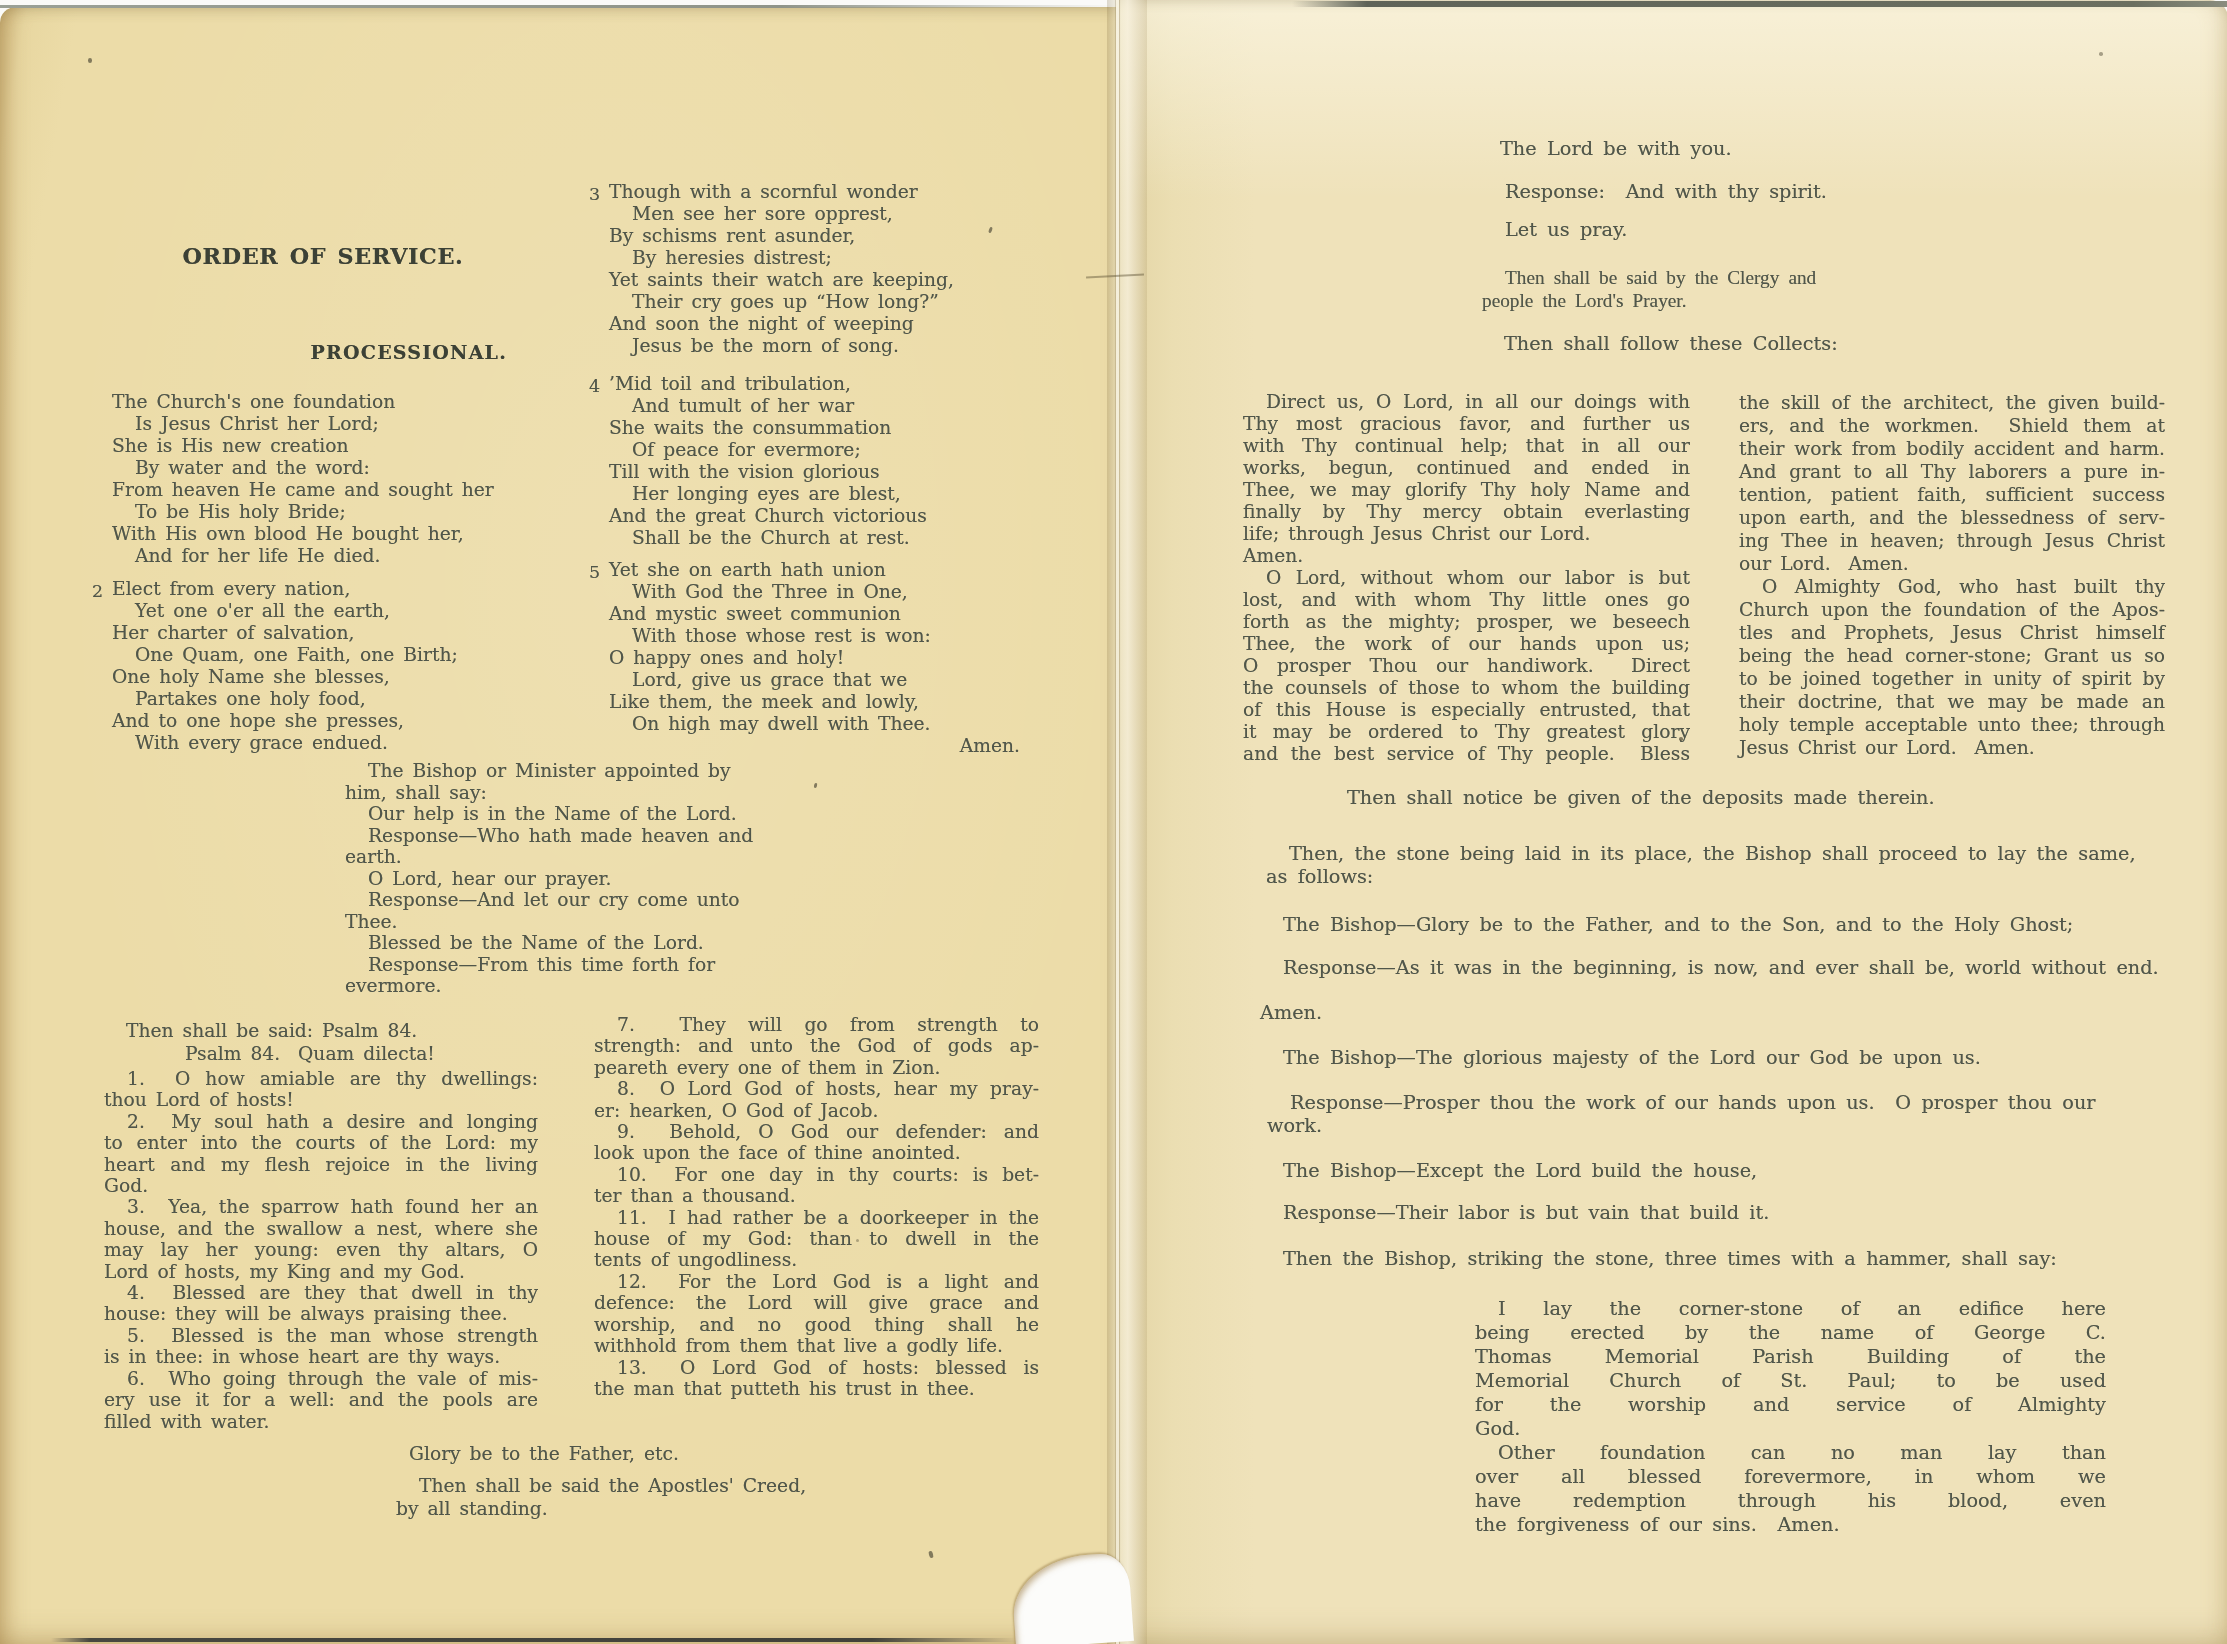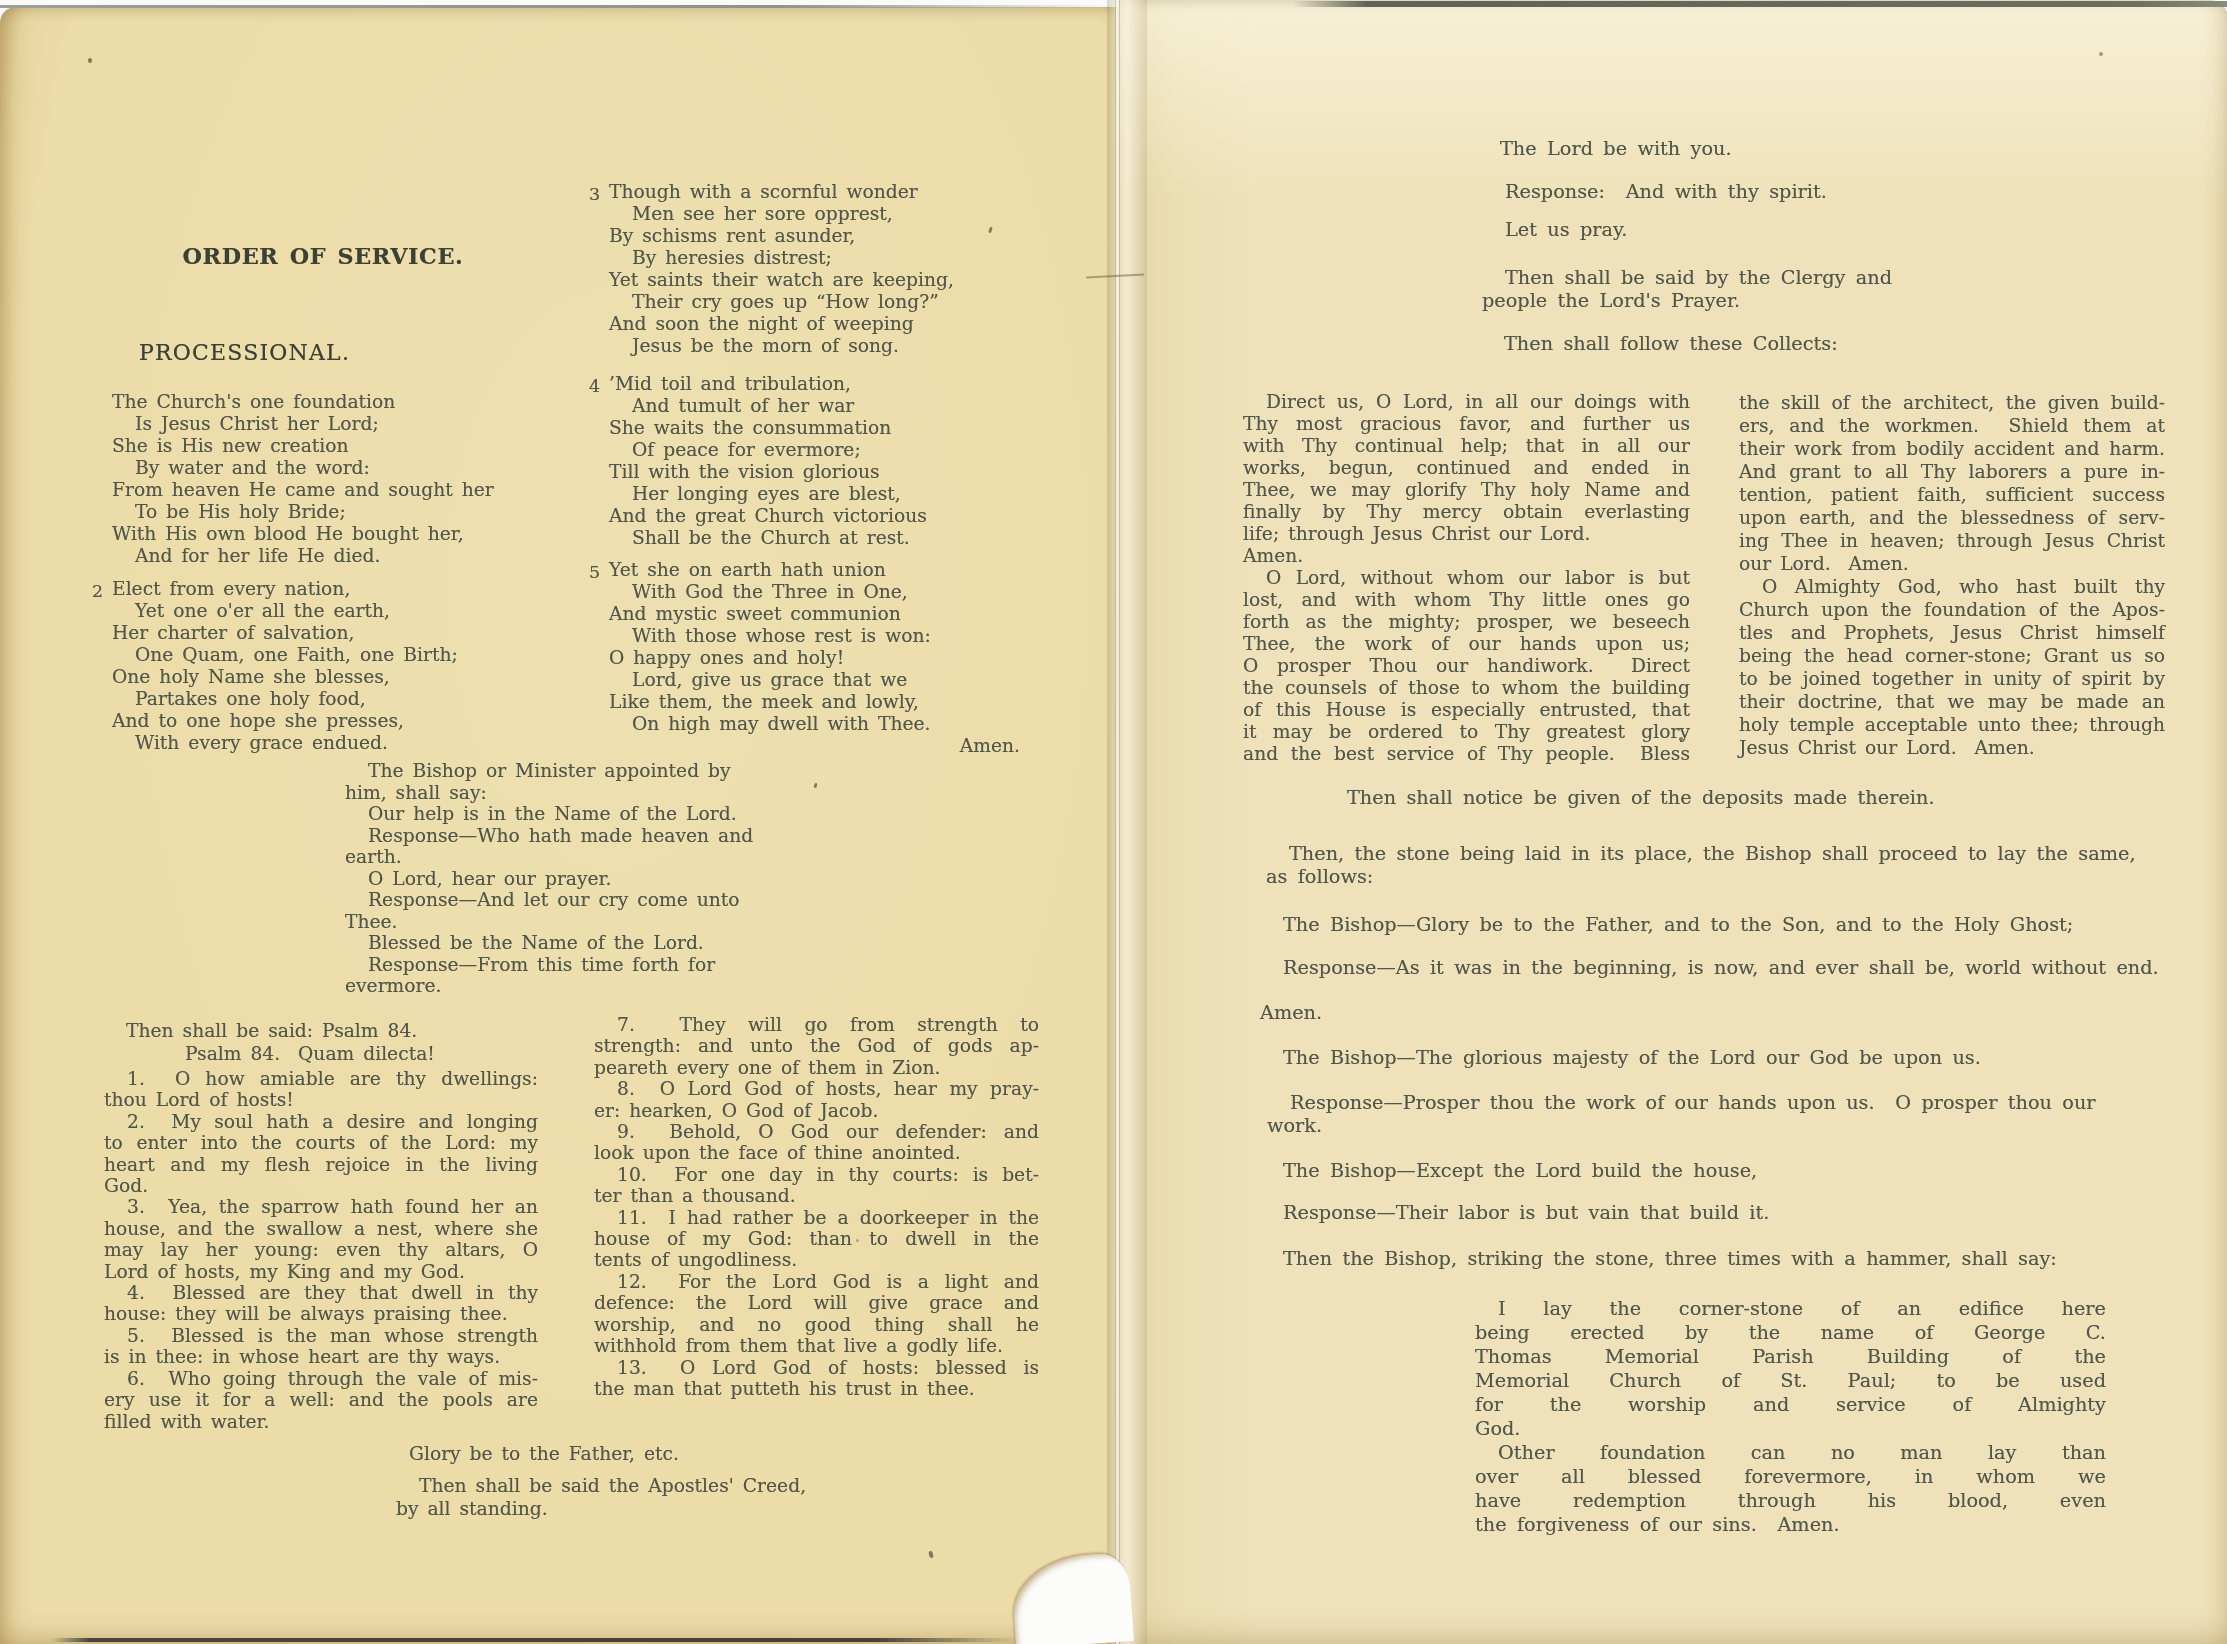--- a/index.html
+++ b/index.html
@@ -42,22 +42,22 @@
     border-top-right-radius:18px;
   }
   .tb{position:absolute;font-size:18.7px;line-height:21.4px;word-spacing:3px;
       text-shadow:0 0 0.6px rgba(80,86,74,.5);}
   .ln{min-height:1em;}
   .ln.ind{padding-left:23px;}
   .ln.right{text-align:right;}
   .just .ln:not(.end){text-align:justify;text-align-last:justify;}
   .h1{font-weight:bold;letter-spacing:0.6px;font-size:22.3px;color:var(--ink-dark);
       text-align:center;text-shadow:0 0 0.6px rgba(50,55,45,.6);}
-  .h2{font-weight:normal;letter-spacing:1.2px;font-size:22px;color:var(--ink-dark);
-      text-align:left;text-shadow:0 0 0.6px rgba(50,55,45,.6);}
+  .h2{font-weight:bold;letter-spacing:1.2px;font-size:19px;color:var(--ink-dark);
+      text-align:right;text-shadow:0 0 0.6px rgba(50,55,45,.6);}
   .verse{width:411px;}
   .vnum{position:absolute;left:-20px;top:1.8px;font-size:17.5px;}
   .rp{font-size:19.3px;word-spacing:4.2px;}
   .decor{position:absolute;}
   .fold-band{left:1107px;top:0;width:40px;height:1644px;
     background:linear-gradient(to right, rgba(110,90,45,.22) 0, rgba(246,240,218,.55) 30%,
                rgba(248,242,224,.75) 52%, rgba(130,105,55,.16) 100%);}
   .fold-line{left:1116px;top:0;width:3px;height:1644px;
     background:linear-gradient(to bottom,#f7f2e0 0,#f2ecd6 40%,#f6f0de 70%,#efe8d0 100%);
     box-shadow:0.6px 0 0.6px rgba(120,100,55,.30), -0.6px 0 0.6px rgba(120,100,55,.25);}
@@ -221,21 +221,21 @@
       <div class="ln ind">Then shall be said the Apostles' Creed,</div>
       <div class="ln">by all standing.</div>
     </div>
 
   <div class="tb rp" style="left:1500px;top:138px;width:543px;">The Lord be with you.</div>
 
   <div class="tb rp" style="left:1505px;top:181px;width:543px;">Response: &nbsp;And with thy spirit.</div>
 
   <div class="tb rp" style="left:1505px;top:219px;width:543px;">Let us pray.</div>
 
-  <div class="tb rp" style="left:1482px;top:266px;width:459px;line-height:23px;">
+  <div class="tb rp" style="left:1482px;top:266px;width:459px;line-height:23px;font-family:Liberation Serif, serif;">
       <div class="ln ind">Then shall be said by the Clergy and</div>
       <div class="ln">people the Lord's Prayer.</div>
     </div>
 
   <div class="tb rp" style="left:1504px;top:333px;width:543px;">Then shall follow these Collects:</div>
 
   <div class="tb just" style="left:1243px;top:391px;width:447px;line-height:22px;">
       <div class="ln ind">Direct us, O Lord, in all our doings with</div>
       <div class="ln">Thy most gracious favor, and further us</div>
       <div class="ln">with Thy continual help; that in all our</div>

